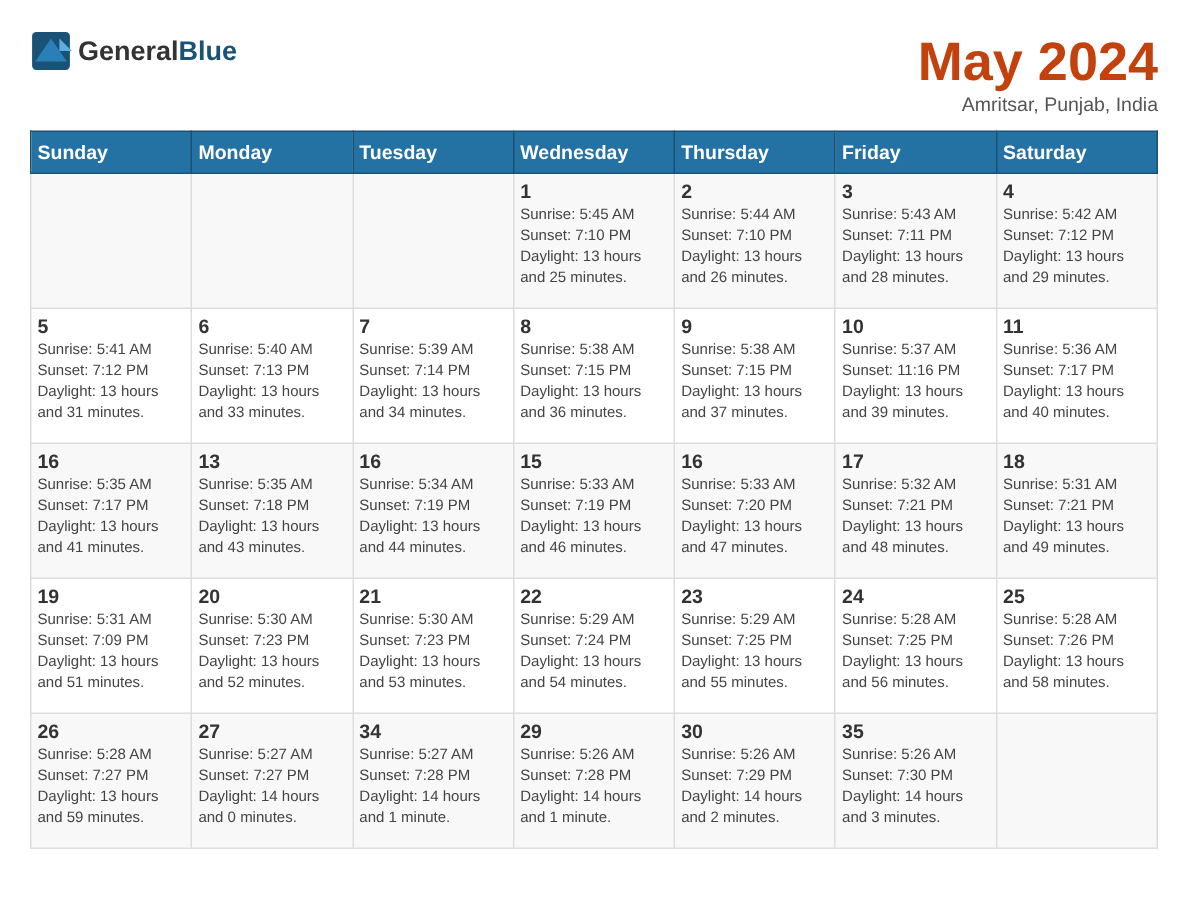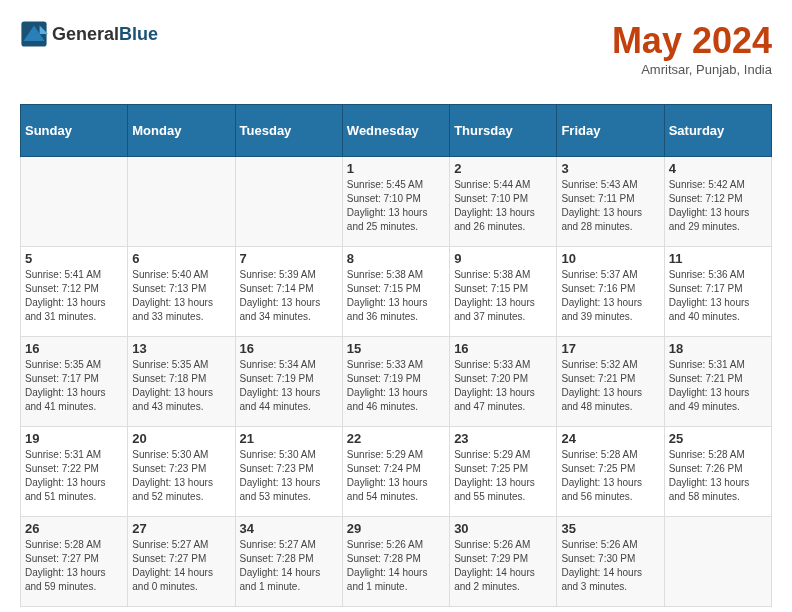--- a/index.html
+++ b/index.html
@@ -7,21 +7,21 @@
       font-family: Arial, sans-serif;
       background: #fff;
       width: 792px;
       min-height: 612px;
       padding: 20px;
     }
     .header-area {
       display: flex;
       justify-content: space-between;
       align-items: flex-start;
-      margin-bottom: 27px;
+      margin-bottom: 10px;
     }
     .logo {
       display: flex;
       align-items: center;
       gap: 4px;
     }
     .logo-text-general {
       font-size: 18px;
       font-weight: bold;
       color: #333;
@@ -50,21 +50,21 @@
     table {
       width: 100%;
       border-collapse: collapse;
       table-layout: fixed;
     }
     thead tr th {
       background-color: #2471a3;
       color: #fff;
       font-size: 13px;
       font-weight: bold;
-      padding: 18px 4px;
+      padding: 6px 4px;
       text-align: left;
       border: 1px solid #1a5276;
     }
     tbody tr td {
       vertical-align: top;
       font-size: 10.5px;
       color: #333;
       padding: 4px 4px;
       border: 1px solid #ddd;
       height: 90px;
@@ -176,21 +176,21 @@
         </td>
         <td>
           <span class="day-number">9</span>
           <div class="day-info">Sunrise: 5:38 AM
 Sunset: 7:15 PM
 Daylight: 13 hours and 37 minutes.</div>
         </td>
         <td>
           <span class="day-number">10</span>
           <div class="day-info">Sunrise: 5:37 AM
-Sunset: 7:16 PM
+Sunset: 11:16 PM
 Daylight: 13 hours and 39 minutes.</div>
         </td>
         <td>
           <span class="day-number">11</span>
           <div class="day-info">Sunrise: 5:36 AM
 Sunset: 7:17 PM
 Daylight: 13 hours and 40 minutes.</div>
         </td>
       </tr>
       <tr>
@@ -234,21 +234,21 @@
           <span class="day-number">18</span>
           <div class="day-info">Sunrise: 5:31 AM
 Sunset: 7:21 PM
 Daylight: 13 hours and 49 minutes.</div>
         </td>
       </tr>
       <tr>
         <td>
           <span class="day-number">19</span>
           <div class="day-info">Sunrise: 5:31 AM
-Sunset: 7:22 PM
+Sunset: 7:09 PM
 Daylight: 13 hours and 51 minutes.</div>
         </td>
         <td>
           <span class="day-number">20</span>
           <div class="day-info">Sunrise: 5:30 AM
 Sunset: 7:23 PM
 Daylight: 13 hours and 52 minutes.</div>
         </td>
         <td>
           <span class="day-number">21</span>

